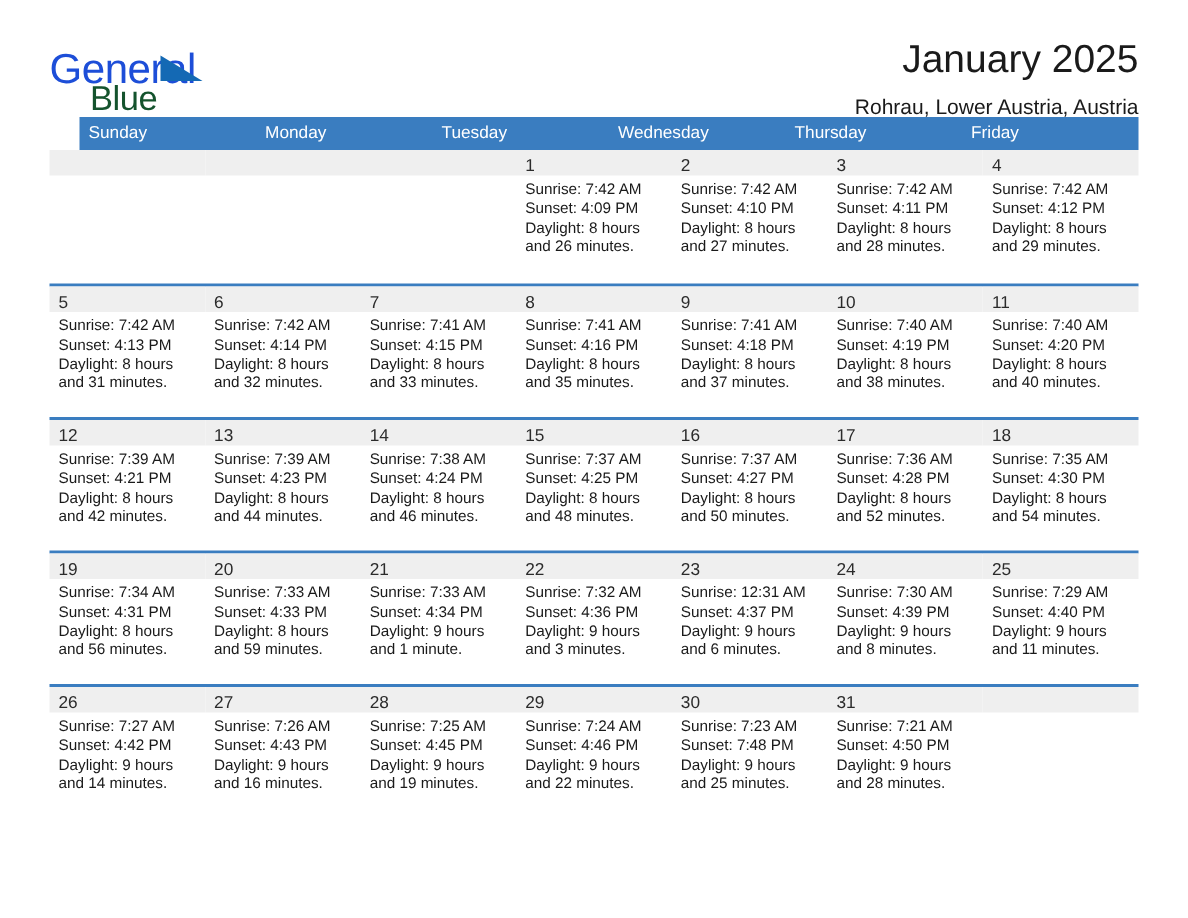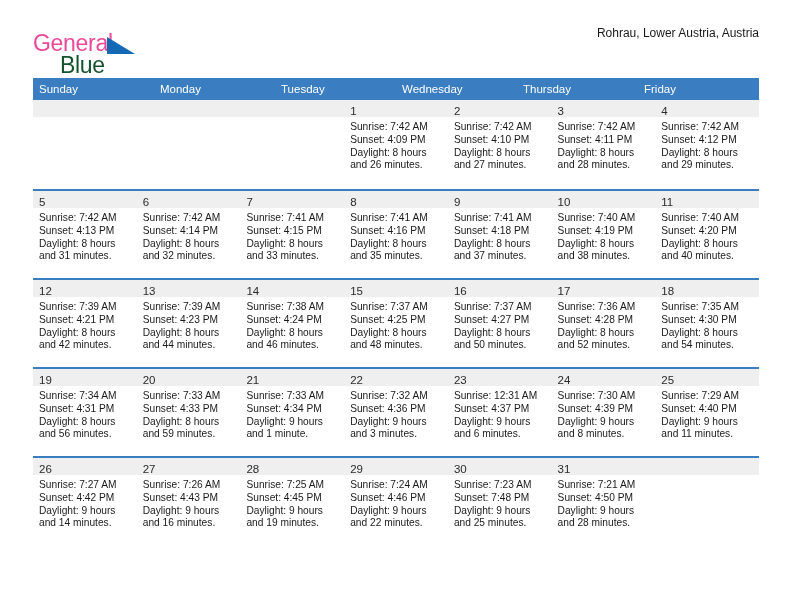--- a/index.html
+++ b/index.html
@@ -35,22 +35,22 @@
 
   .brand {
     position: relative;
     width: 120px;
     height: 56px;
   }
   .brand-general {
     position: absolute;
     left: 0;
     top: 6px;
-    font-size: 23px;
-    color: #ec4899;
+    font-size: 28px;
+    color: #1d4ed8;
     letter-spacing: -0.3px;
     line-height: 1;
   }
   .brand-triangle {
     position: absolute;
     left: 74px;
     top: 11px;
     width: 0;
     height: 0;
     border-left: 28px solid #1469b4;
@@ -69,34 +69,36 @@
   .titles {
     text-align: right;
   }
   .cal-title {
     font-size: 26px;
     color: #1a1a1a;
     line-height: 1.05;
     white-space: nowrap;
   }
   .cal-location {
-    font-size: 12px;
+    font-size: 14px;
     color: #1a1a1a;
+    margin-top: 10px;
     white-space: nowrap;
   }
 
   
   .calendar {
     width: 726px;
     margin-top: 4px;
   }
 
   .dow-row {
     display: flex;
     background: #3a7dc0;
+    margin-left: 20px;
   }
   .dow-cell {
     flex: 1 1 0;
     color: #ffffff;
     font-size: 11.5px;
     padding: 5px 0 5px 6px;
     box-sizing: border-box;
   }
 
   .week-row {
@@ -147,20 +149,21 @@
 
   <div class="header">
 
     <div class="brand">
       <span class="brand-general">General</span>
       <span class="brand-triangle"></span>
       <span class="brand-blue">Blue</span>
     </div>
 
     <div class="titles">
+      <div class="cal-title">January 2025</div>
       <div class="cal-location">Rohrau, Lower Austria, Austria</div>
     </div>
 
   </div>
 
   <div class="calendar">
 
     <div class="dow-row">
       <div class="dow-cell">Sunday</div>
       <div class="dow-cell">Monday</div>

